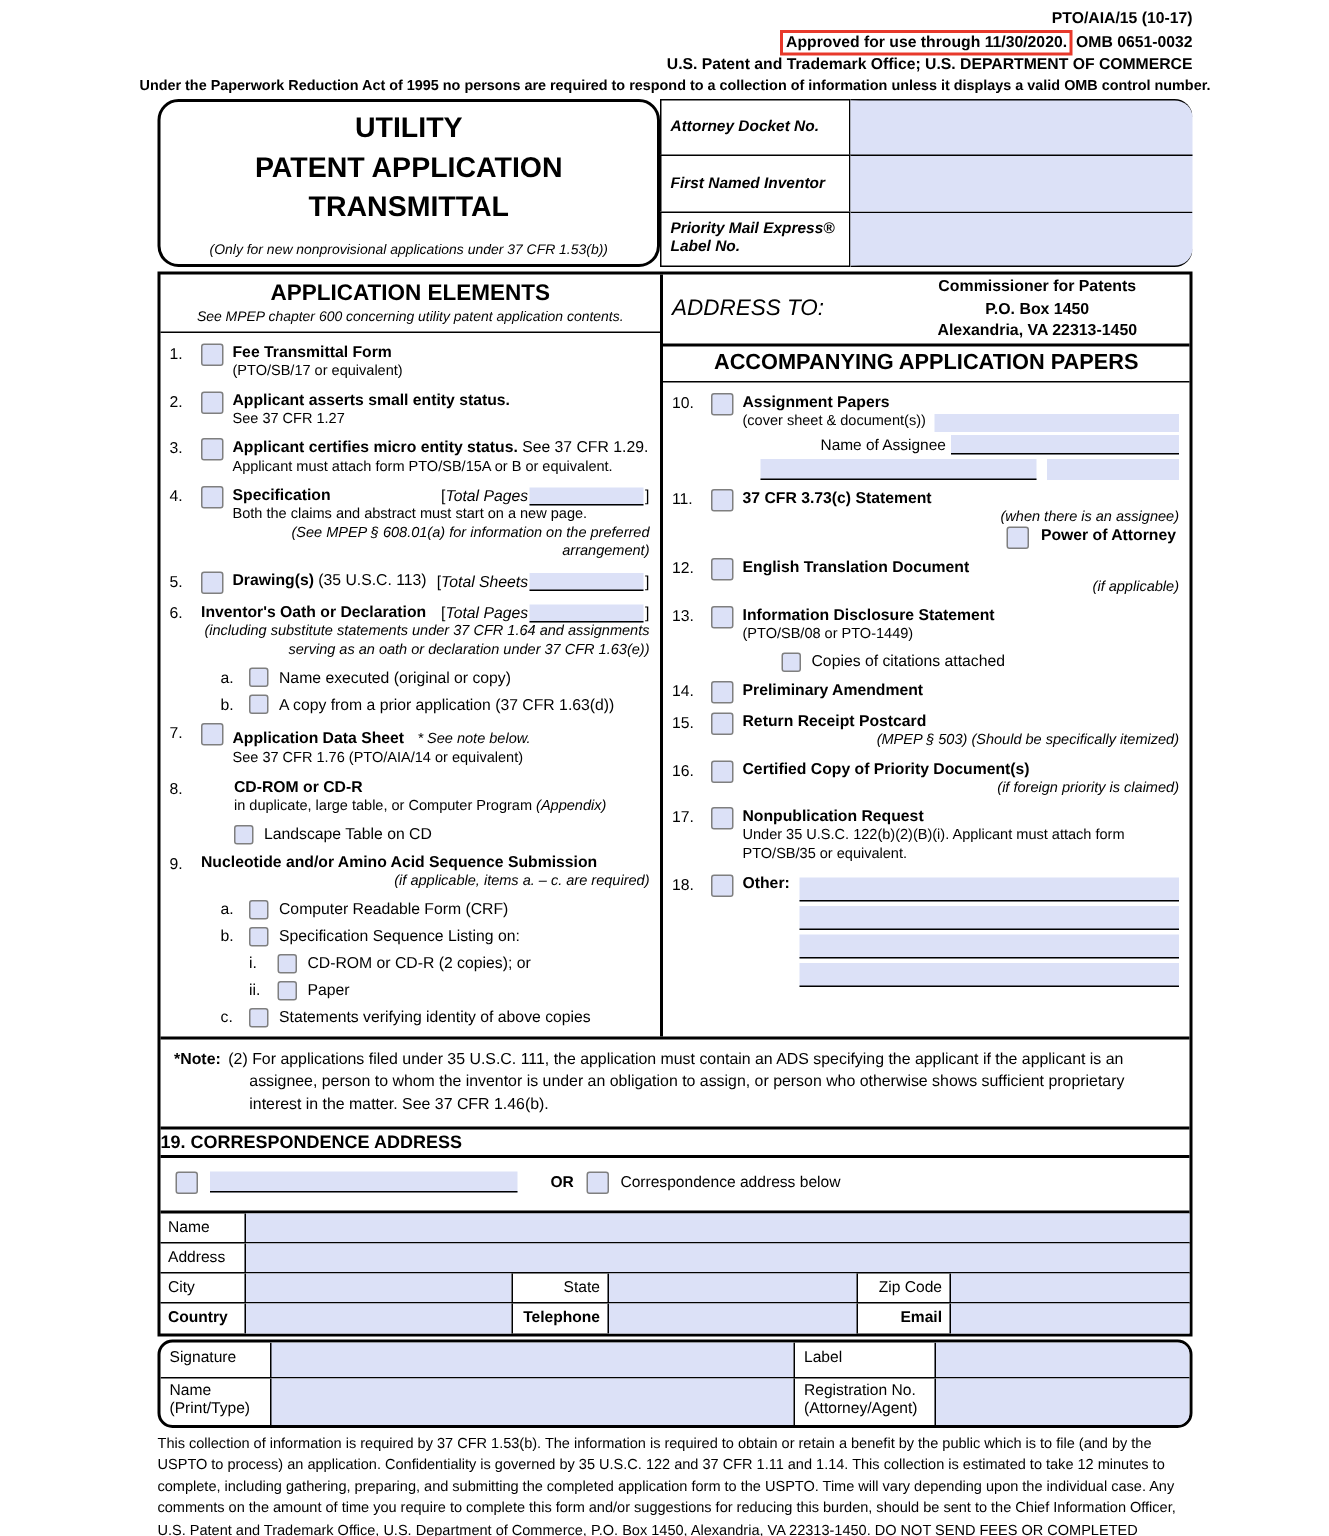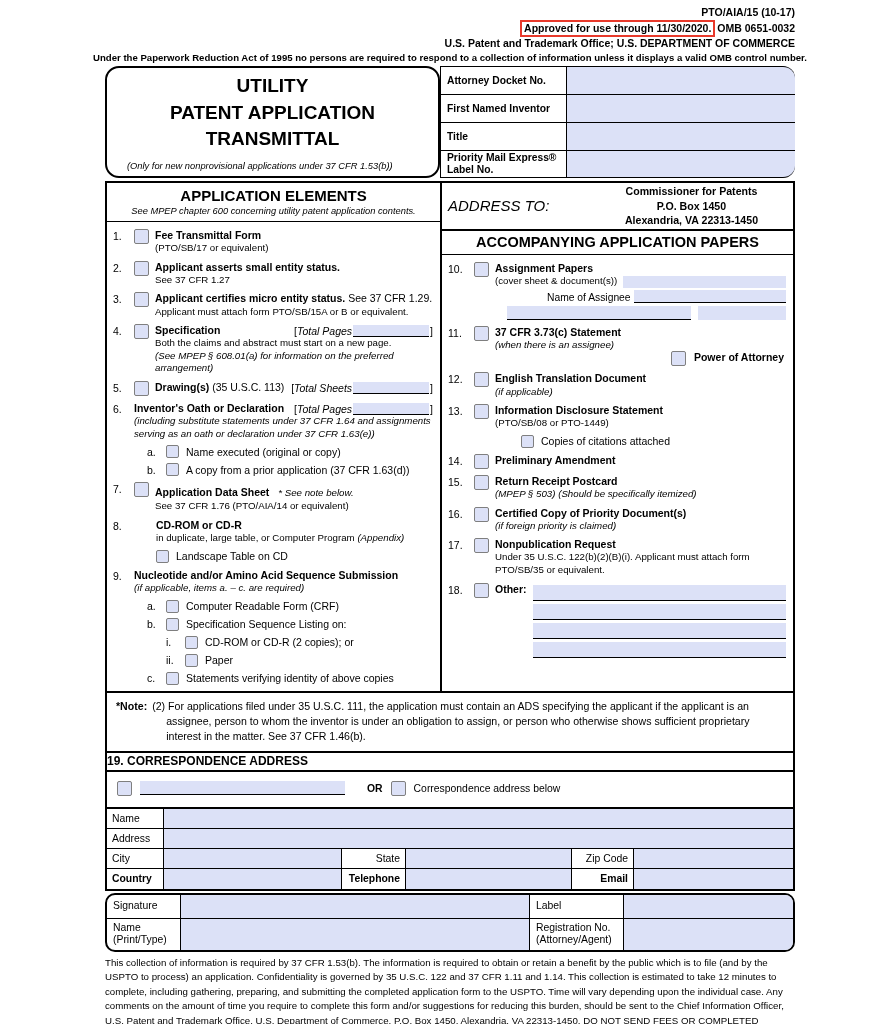--- a/index.html
+++ b/index.html
@@ -8,26 +8,26 @@
   .page { width:886px; height:1024px; position:relative; background:#fff; overflow:hidden; }
   .form { position:absolute; left:105px; top:6px; width:690px; }
 
   
   .tophead { text-align:right; font-size:10.5px; line-height:1.3; font-weight:bold; }
   .redbox { display:inline-block; border:2px solid #e8392b; padding:0 2px; margin-right:2px; }
   .pra { text-align:center; font-size:9.6px; font-weight:bold; margin:1px 0 3px 0; width:740px; margin-left:-25px; }
 
   
   .head-section { display:flex; height:112px; }
-  .title-box { width:335px; border:2px solid #000; border-radius:14px; display:flex; flex-direction:column; justify-content:center; padding:4px 20px; }
+  .title-box { width:335px; border:2px solid #000; border-radius:14px; display:flex; flex-direction:column; justify-content:center; align-items:center; padding:4px 0; }
   .title-main { font-size:19px; font-weight:bold; text-align:center; line-height:1.4; white-space:pre-line; }
   .title-sub { font-style:italic; font-size:9.3px; margin-top:8px; }
   .head-fields { flex:1; display:flex; flex-direction:column; }
   .hf-row { flex:1; display:flex; }
-  .hf-label { width:127px; border:1.5px solid #000; border-bottom:none; display:flex; align-items:center; padding:1px 6px; font-weight:bold; font-size:10.3px; line-height:1.15; white-space:pre-line; }
+  .hf-label { width:127px; border:1.5px solid #000; border-bottom:none; display:flex; align-items:center; padding:1px 6px; font-style:italic; font-weight:bold; font-size:10.3px; line-height:1.15; white-space:pre-line; }
   .hf-row:last-child .hf-label { border-bottom:1.5px solid #000; }
   .hf-val { flex:1; background:#dce1f7; border-top:1.5px solid #000; }
   .hf-row:last-child .hf-val { border-bottom:1.5px solid #000; }
   .hf-row:first-child .hf-val { border-top-right-radius:12px; }
   .hf-row:last-child .hf-val { border-bottom-right-radius:12px; }
 
   
   .main-wrap { border:2px solid #000; margin-top:3px; }
   .main-section { display:flex; min-height:493px; }
   .col-left { width:333px; display:flex; flex-direction:column; }
@@ -40,21 +40,21 @@
   .items { padding:7px 7px 0 6px; }
   .item { display:flex; gap:6px; margin-bottom:6px; }
   .inum { min-width:15px; font-size:10.5px; padding-top:1px; }
   .inum.wide { min-width:20px; }
   .ibody { flex:1; min-width:0; }
   .cb { width:15px; height:15px; background:#dce1f7; border:1px solid #7f7f7f; border-radius:2px; display:inline-block; flex-shrink:0; }
   .cb.sm { width:13px; height:13px; }
   .ititle { font-weight:bold; font-size:10.5px; line-height:1.25; }
   .plain { font-weight:normal; }
   .isub { font-size:9.7px; line-height:1.3; }
-  .it { font-style:italic; }
+  .it { font-style:italic;text-align:right; }
   .rowflex { display:flex; align-items:flex-end; }
   .bracket { font-size:10.5px; margin-left:auto; white-space:nowrap; display:flex; align-items:flex-end; }
   .bracket .fld-b { display:inline-block; width:76px; height:12px; background:#dce1f7; border-bottom:1px solid #000; margin:0 1px; }
   .subrow { display:flex; align-items:center; gap:7px; margin:5px 0 0 13px; font-size:10.5px; }
   .subrow .slabel { min-width:12px; }
   .subrow.deep { margin-left:32px; }
 
   .addr-row { display:flex; align-items:center; border-bottom:2px solid #000; padding:4px 6px; height:48px; }
   .addr-label { font-style:italic; font-size:15px; width:148px; }
   .addr-block { flex:1; text-align:center; font-weight:bold; font-size:10.6px; line-height:1.35; white-space:pre-line; }
@@ -135,24 +135,20 @@
       <div class="head-fields">
         <div class="hf-row">
           <div class="hf-label">Attorney Docket No.</div>
           <div class="hf-val"></div>
         </div>
         <div class="hf-row">
           <div class="hf-label">First Named Inventor</div>
           <div class="hf-val"></div>
         </div>
         <div class="hf-row">
-          <div class="hf-label">Title</div>
-          <div class="hf-val"></div>
-        </div>
-        <div class="hf-row">
           <div class="hf-label">Priority Mail Express®
 Label No.</div>
           <div class="hf-val"></div>
         </div>
       </div>
     </div>
 
     <div class="main-wrap">
       <div class="main-section">
 

